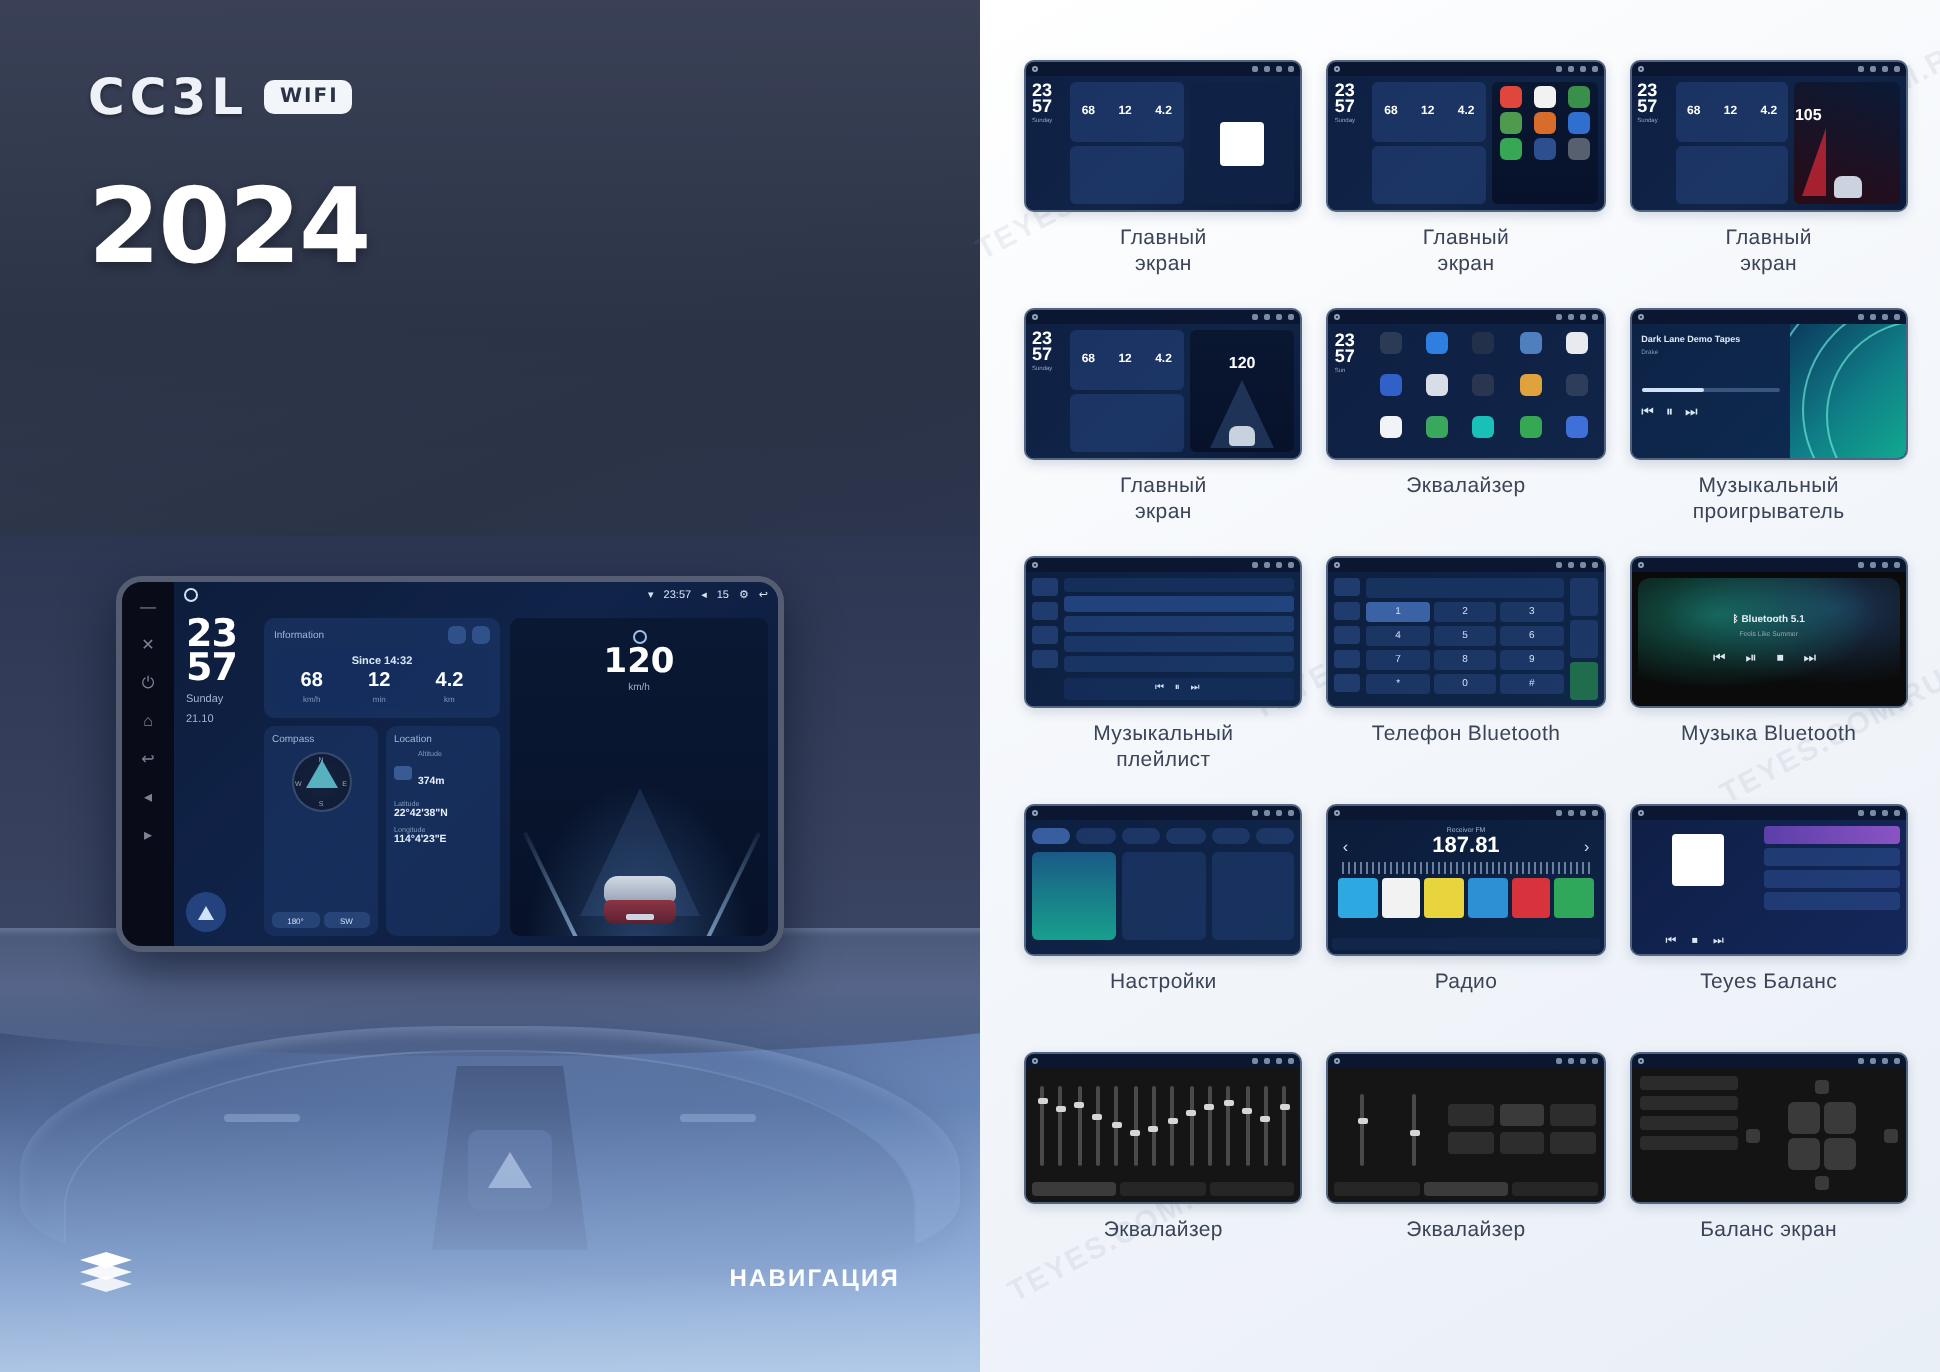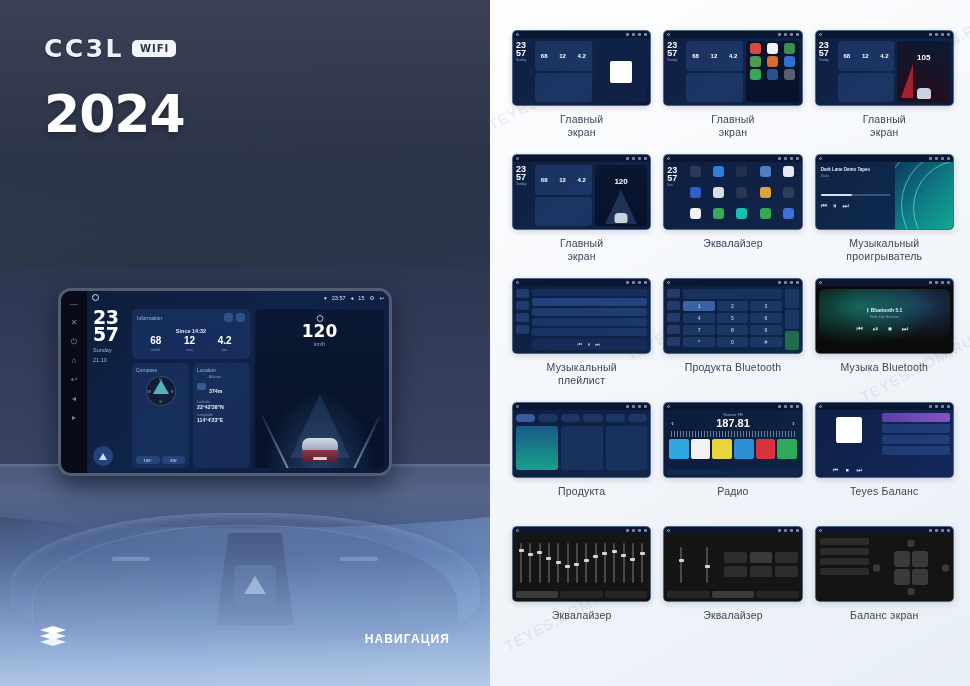--- a/index.html
+++ b/index.html
@@ -541,21 +541,21 @@
             <div class="th-clk">23<br>57<small>Sunday</small></div>
             <div class="th-mid">
               <div class="th-card row">
                   <span class="th-num">68</span>
                   <span class="th-num">12</span>
                   <span class="th-num">4.2</span>
                 </div>
               <div class="th-card"></div>
             </div>
             <div class="th-right" style="background:linear-gradient(200deg,#0a1a36,#2a0b16);">
-              <div style="position:absolute;left:0;right:0;top:12px;text-align:center;color:#fff;font-size:8px;font-weight:700;">105</div>
+              <div style="position:absolute;left:0;right:0;top:12px;text-align:left;color:#fff;font-size:8px;font-weight:700;">105</div>
               <div style="position:absolute;left:4px;bottom:4px;width:0;height:0;border-left:12px solid transparent;border-bottom:34px solid rgba(210,40,55,.75);"></div>
               <div style="position:absolute;left:50%;bottom:3px;transform:translateX(-50%);width:14px;height:11px;border-radius:4px 4px 2px 2px;background:#cbd3e0;"></div>
             </div>
           </div>
           <div class="t-bar">
               <i class="t-dot"></i>
               <span class="t-bar-r">
                 <s></s>
                 <s></s>
                 <s></s>
@@ -737,21 +737,21 @@
           <div class="t-bar">
               <i class="t-dot"></i>
               <span class="t-bar-r">
                 <s></s>
                 <s></s>
                 <s></s>
                 <s></s>
               </span>
             </div>
         </div>
-        <div class="t-lbl">Продукта Bluetooth</div>
+        <div class="t-lbl">Телефон Bluetooth</div>
       </div>
 
       <div class="cell">
         <div class="thumb">
           <div class="th-bt">
             <div class="bt-glow"></div>
             <div class="bt-card">
               <div class="bt-ttl"><span>ᛒ</span>
                 <span>Bluetooth 5.1</span></div>
               <div class="bt-sub">Feels Like Summer</div>
@@ -791,21 +791,21 @@
           <div class="t-bar">
               <i class="t-dot"></i>
               <span class="t-bar-r">
                 <s></s>
                 <s></s>
                 <s></s>
                 <s></s>
               </span>
             </div>
         </div>
-        <div class="t-lbl">Продукта</div>
+        <div class="t-lbl">Настройки</div>
       </div>
 
       <div class="cell">
         <div class="thumb">
           <div class="th-radio">
             <div class="rd-t">Receiver FM</div>
             <div class="rd-row">
               <span>‹</span>
               <span class="rd-f">187.81</span>
               <span>›</span>

